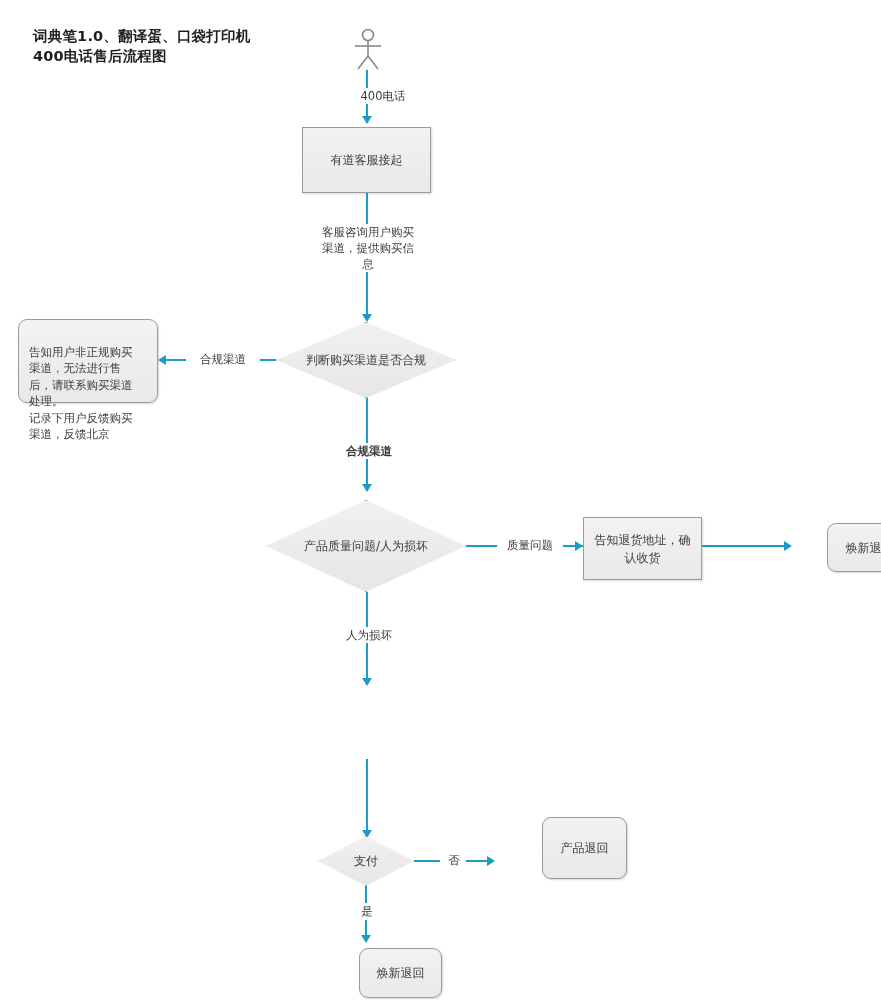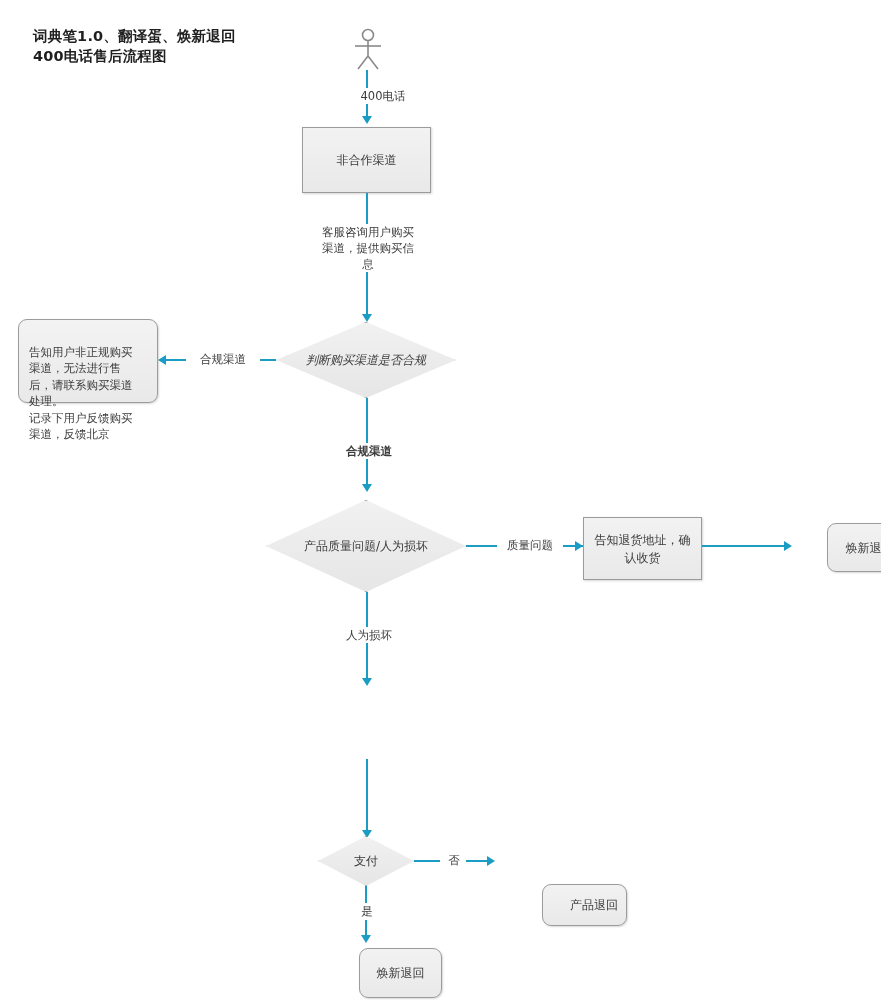--- a/index.html
+++ b/index.html
@@ -141,46 +141,46 @@
 
   
   .actor { position: absolute; }
   .actor svg { display: block; }
 </style>
 </head>
 <body>
 
 <div id="canvas">
 
-  <div class="title">词典笔1.0、翻译蛋、焕新退回
+  <div class="title">词典笔1.0、翻译蛋、口袋打印机
 400电话售后流程图</div>
 
   <div class="actor" style="left:350px; top:28px; width:36px; height:42px;">
     <svg width="36" height="42" viewBox="0 0 36 42">
       <circle cx="18" cy="7" r="5.5" fill="none" stroke="#8a8a8a" stroke-width="1.6"></circle>
       <line x1="18" y1="12.5" x2="18" y2="28" stroke="#8a8a8a" stroke-width="1.6"></line>
       <line x1="5" y1="18" x2="31" y2="18" stroke="#8a8a8a" stroke-width="1.6"></line>
       <line x1="18" y1="28" x2="8" y2="41" stroke="#8a8a8a" stroke-width="1.6"></line>
       <line x1="18" y1="28" x2="28" y2="41" stroke="#8a8a8a" stroke-width="1.6"></line>
     </svg>
   </div>
 
   <div class="vline" style="left:366px; top:70px; height:48px;"></div>
   <div class="arrow-down" style="left:362px; top:116px;"></div>
   <div class="edge-label" style="left:344px; top:88px; width:74px;text-align:center;">400电话</div>
 
   <div class="node process" style="left:302px; top:127px; width:129px; height:66px;">
-    <span>非合作渠道</span>
+    <span>有道客服接起</span>
   </div>
 
   <div class="vline" style="left:366px; top:193px; height:124px;"></div>
   <div class="arrow-down" style="left:362px; top:314px;"></div>
   <div class="edge-label" style="left:316px; top:224px; width:100px;">客服咨询用户购买渠道，提供购买信息</div>
 
-  <div class="diamond" style="left:276px; top:322px; width:180px; height:76px;font-style:italic;">
+  <div class="diamond" style="left:276px; top:322px; width:180px; height:76px;">
     <div class="dshape"></div>
     <div class="dlabel">判断购买渠道是否合规</div>
   </div>
 
   <div class="hline" style="left:166px; top:359px; width:110px;"></div>
   <div class="arrow-left" style="left:158px; top:355px;"></div>
   <div class="edge-label" style="left:186px; top:351px; width:70px;">合规渠道</div>
 
   <div class="note" style="left:18px; top:319px; width:140px; height:84px;">
     <span>告知用户非正规购买渠道，无法进行售后，请联系购买渠道处理。
@@ -222,21 +222,21 @@
   <div class="diamond" style="left:318px; top:836px; width:96px; height:50px;">
     <div class="dshape"></div>
     <div class="dlabel">支付</div>
   </div>
 
   <div class="hline" style="left:414px; top:860px; width:26px;"></div>
   <div class="edge-label" style="left:440px; top:852px; width:24px;">否</div>
   <div class="hline" style="left:466px; top:860px; width:24px;"></div>
   <div class="arrow-right" style="left:487px; top:856px;"></div>
 
-  <div class="node terminal" style="left:510px; top:884px; width:85px; height:42px;justify-content:flex-end;">
+  <div class="node terminal" style="left:510px; top:817px; width:85px; height:62px;">
     <span>产品退回</span>
   </div>
 
   <div class="vline" style="left:365px; top:886px; height:24px;"></div>
   <div class="edge-label" style="left:350px; top:903px; width:30px;">是</div>
   <div class="vline" style="left:365px; top:920px; height:18px;"></div>
   <div class="arrow-down" style="left:361px; top:935px;"></div>
 
   <div class="node terminal" style="left:327px; top:948px; width:83px; height:50px;">
     <span>焕新退回</span>

